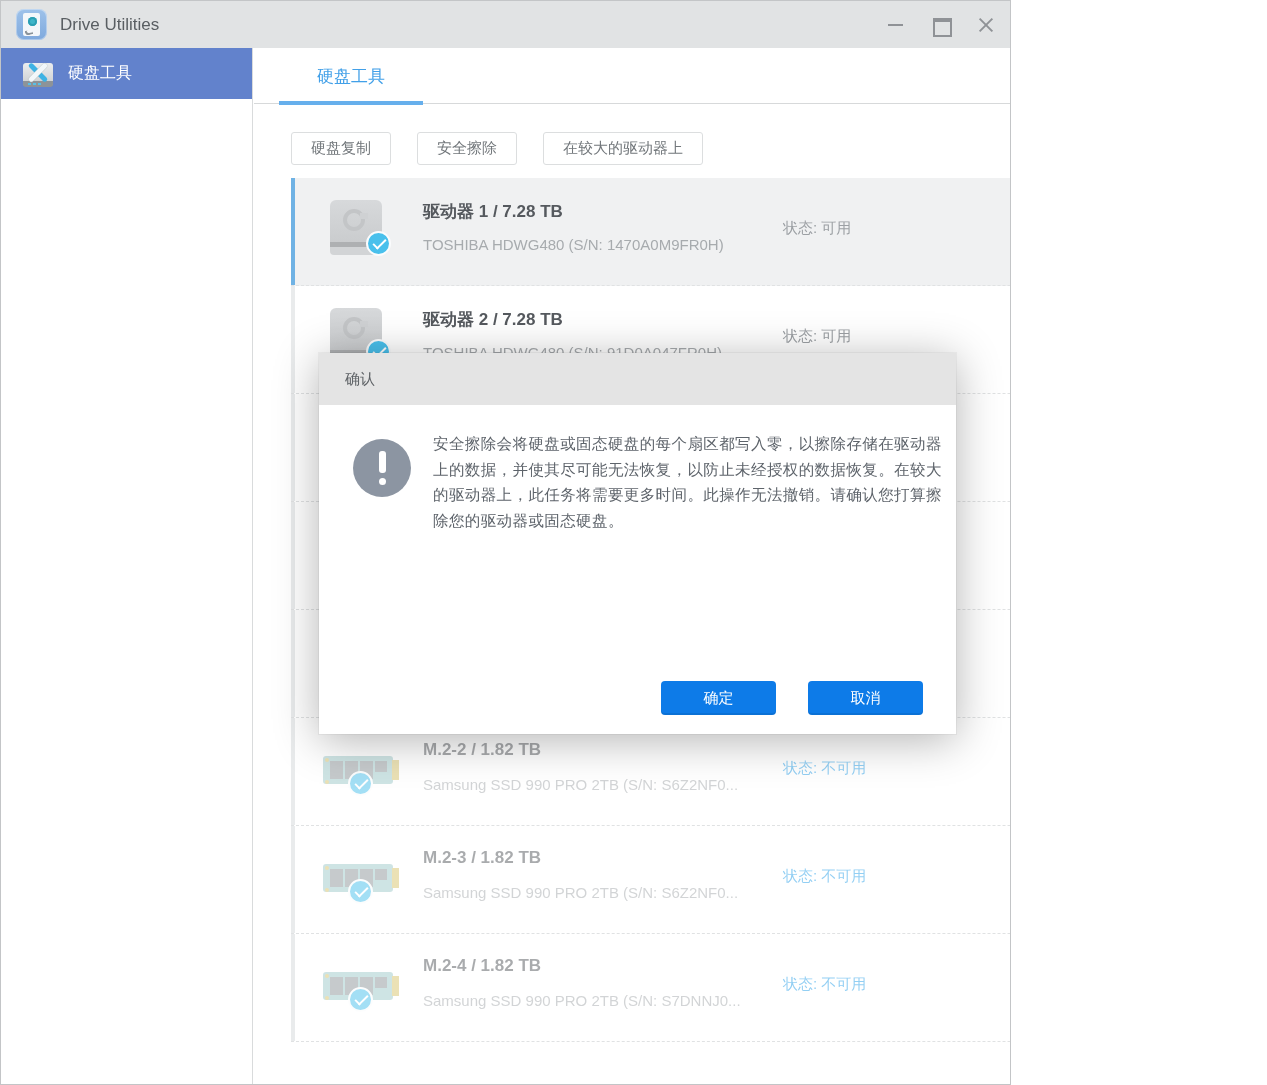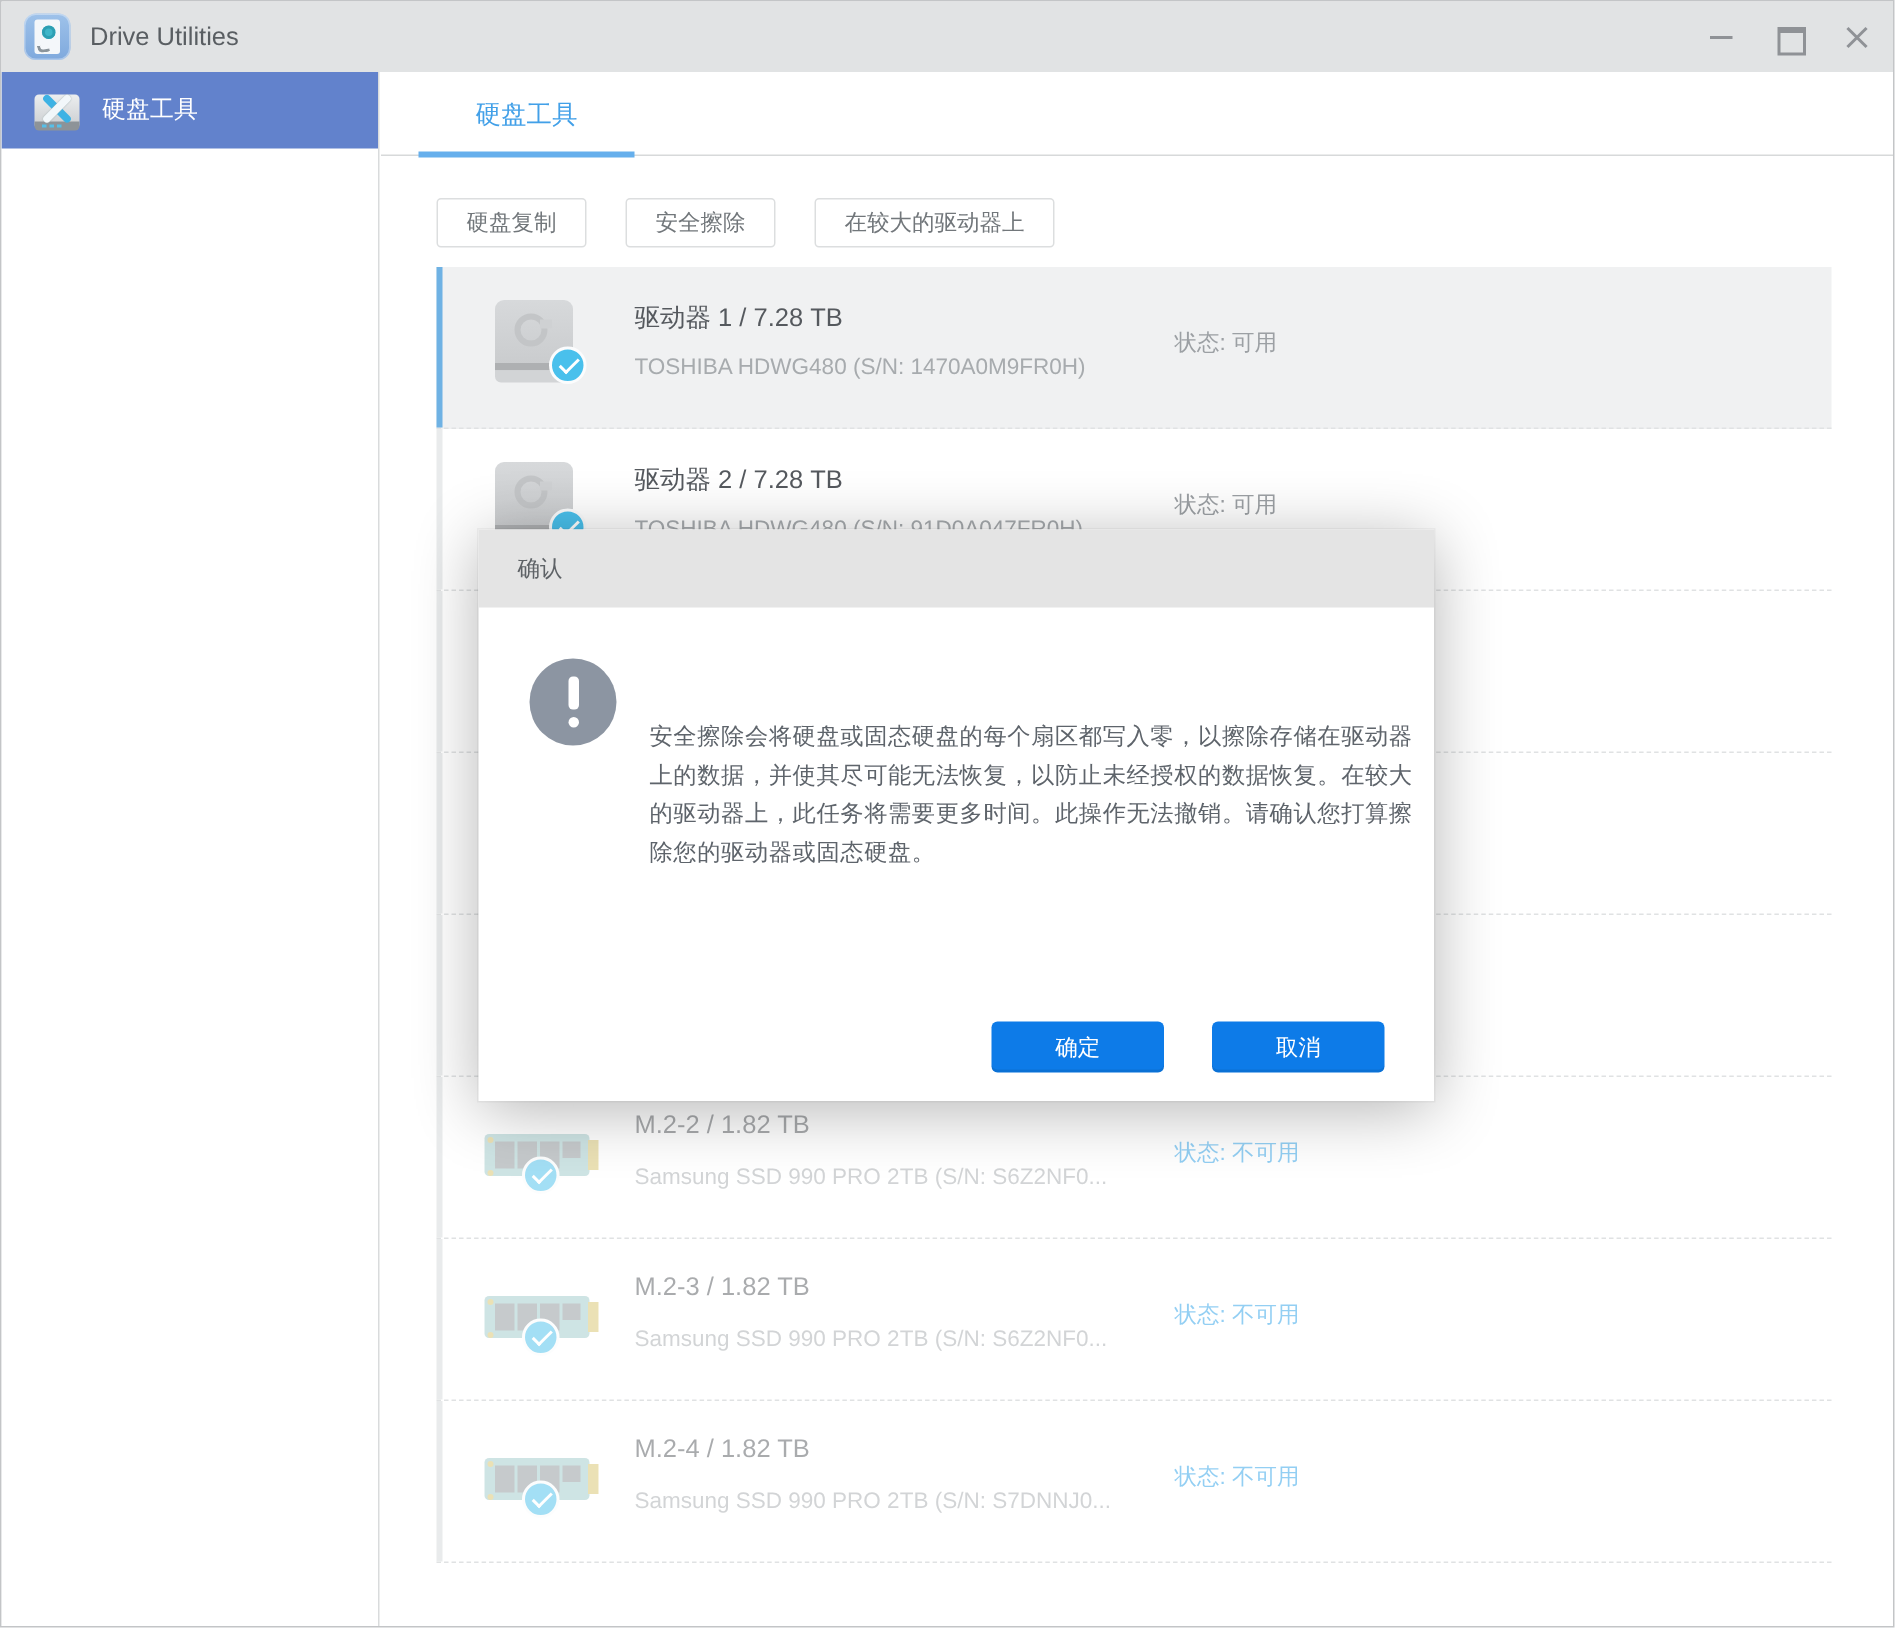--- a/index.html
+++ b/index.html
@@ -1,18 +1,18 @@
 <!DOCTYPE html>
 <html><head>
 <meta charset="utf-8">
 <style>
   * { margin:0; padding:0; box-sizing:border-box; }
   html,body { width:1267px; height:1085px; }
   body { font-family:"Liberation Sans","DejaVu Sans",sans-serif; background:#fff; }
-  #app { position:relative; width:1263px; height:1085px; background:#fff; border:1px solid #c3c5c7; overflow:hidden; }
+  #app { position:relative; width:1011px; height:1085px; background:#fff; border:1px solid #c3c5c7; overflow:hidden; }
 
   
   .titlebar { position:absolute; left:0; top:0; width:100%; height:47px; background:#e1e3e4; display:flex; align-items:center; }
   .app-icon { position:relative; width:31px; height:31px; margin-left:15px; border-radius:8px;
               background:linear-gradient(#9ec2ea,#7fa9dd); box-shadow:inset 0 0 0 1px rgba(255,255,255,.35); }
   .app-icon .page { position:absolute; left:7px; top:4px; width:17px; height:23px; background:#f4f7fa; border-radius:2px; }
   .app-icon .dot { position:absolute; left:12px; top:8px; width:9px; height:9px; border-radius:50%; background:#3fb6c9; box-shadow:inset 0 0 0 2px #2d9fb3; }
   .app-icon .hook { position:absolute; left:9px; bottom:5px; width:8px; height:5px; border-left:2px solid #8b949b; border-bottom:2px solid #8b949b; border-radius:0 0 0 4px; transform:rotate(-10deg); }
   .titlebar .title { margin-left:13px; font-size:17px; color:#595e62; }
   .win-controls { position:absolute; right:14px; top:0; height:47px; display:flex; align-items:center; gap:25px; }
@@ -55,21 +55,21 @@
   .tool-btn { height:33px; padding:0 19px; background:#fff; border:1px solid #dcdedf; border-radius:3px;
               font-size:15px; color:#72777b; display:flex; align-items:center; cursor:pointer; }
 
   .drive-list { margin:13px 0 0 37px; width:930px; }
   .drive-row { position:relative; height:108px; border-bottom:1px dashed #e0e2e3; background:#fff; }
   .drive-row .accent { position:absolute; left:0; top:0; width:4px; height:100%; background:#e9ebec; }
   .drive-row.selected { background:#f0f1f2; }
   .drive-row.selected .accent { background:#6fb2e4; }
   .drive-row.unavailable .row-inner { opacity:.5; }
   .row-inner { position:absolute; inset:0; }
-  .drive-title { position:absolute; left:132px; top:22px; font-size:17px; font-weight:400; color:#55595e; }
+  .drive-title { position:absolute; left:132px; top:22px; font-size:17px; font-weight:700; color:#55595e; }
   .drive-detail { position:absolute; left:132px; top:58px; font-size:15px; color:#a7abae; }
   .drive-status { position:absolute; left:492px; top:41px; font-size:15px; color:#9ca0a4; }
   .drive-row.unavailable .drive-status { color:#2aa0e8; }
 
   
   .ico-hdd { position:absolute; left:36px; top:20px; width:58px; height:60px; }
   .ico-hdd .body { position:absolute; left:3px; top:2px; width:52px; height:46px; border-radius:6px 6px 3px 3px;
                    background:linear-gradient(#d7d9db,#c9cbcd); }
   .ico-hdd .ring { position:absolute; left:16px; top:11px; width:22px; height:22px; border-radius:50%;
                    border:4px solid #c3c5c7; background:transparent; }
@@ -94,21 +94,21 @@
 
   
   .dialog { position:absolute; left:318px; top:352px; width:637px; height:381px; background:#fff;
             box-shadow:0 6px 42px rgba(0,0,0,.30), 0 0 0 1px rgba(0,0,0,.04); z-index:10; }
   .dialog-header { height:52px; background:#e4e4e4; display:flex; align-items:center; padding-left:26px;
                    font-size:15px; color:#5e6266; }
   .dialog-icon { position:absolute; left:34px; top:86px; width:58px; height:58px; border-radius:50%; background:#8c95a2; }
   .dialog-icon::before { content:""; position:absolute; left:26px; top:12px; width:7px; height:22px; border-radius:3px; background:#fff; }
   .dialog-icon::after { content:""; position:absolute; left:26px; top:39px; width:7px; height:7px; border-radius:50%; background:#fff; }
   .dialog-message { position:absolute; left:114px; top:78px; width:512px; font-size:15.5px; line-height:25.5px;
-                    color:#5e646b; letter-spacing:.4px;margin-top:48px; }
+                    color:#5e646b; letter-spacing:.4px; }
   .dialog-btn { position:absolute; top:328px; width:115px; height:34px; border:none; border-radius:4px;
                 background:#0d7be8; color:#fff; font-size:15px; font-family:Liberation Sans, sans-serif; cursor:pointer;
                 box-shadow:inset 0 -2px 0 rgba(0,0,0,.08); }
   .dialog-btn.ok { left:342px; }
   .dialog-btn.cancel { left:489px; }
 </style>
 </head>
 <body>
 
 <div id="app">

